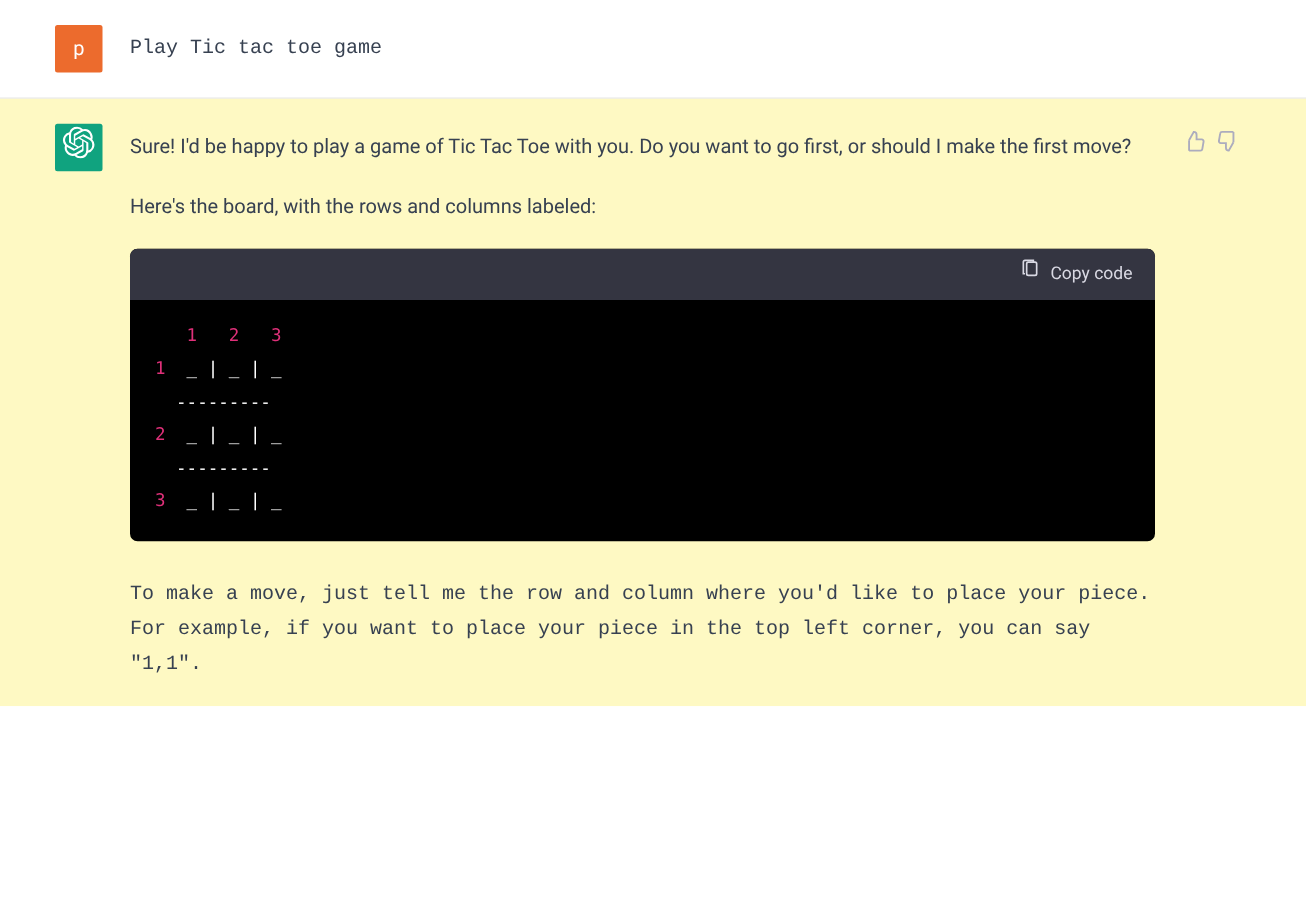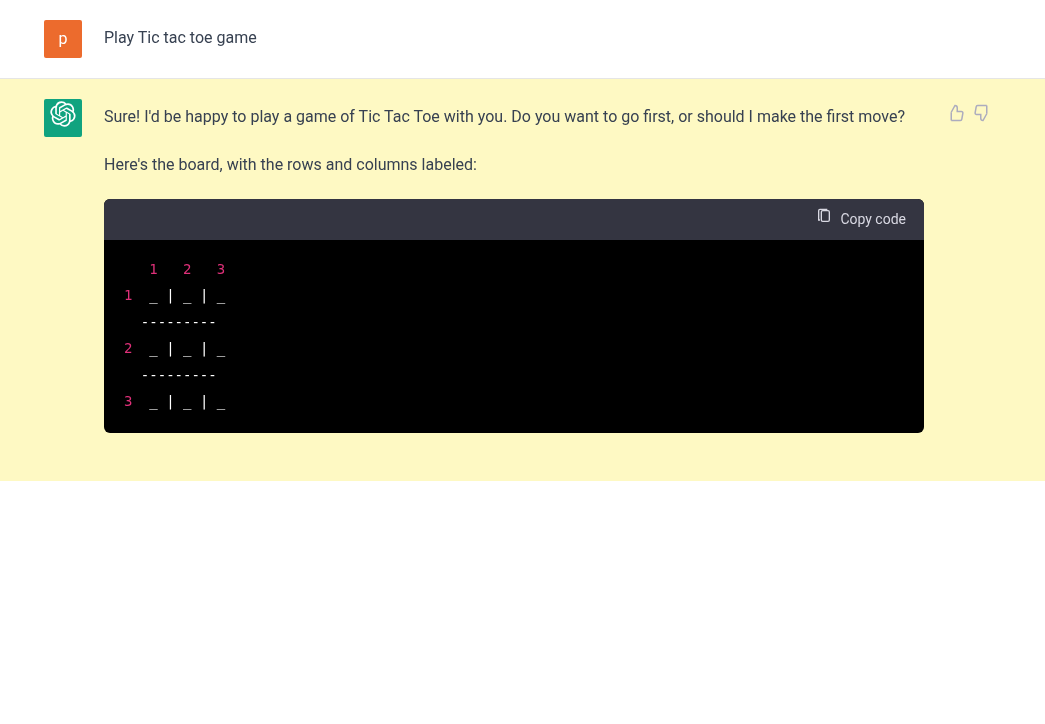--- a/index.html
+++ b/index.html
@@ -48,21 +48,21 @@
     .content {
       flex: 1;
       max-width: 820px;
       padding-top: 4px;
       color: #374151;
       font-size: 16px;
     }
     .content p {
       margin-bottom: 20px;
     }
-    .content p:last-child { margin-bottom: 0; }
+    .content p:last-child { margin-bottom: 0; font-family: Liberation Mono, monospace; }
     .actions {
       display: flex;
       gap: 10px;
       color: #acacbe;
       padding-top: 4px;
     }
     .actions svg {
       width: 18px;
       height: 18px;
       stroke: #acacbe;
@@ -149,20 +149,21 @@
         </div>
       </div>
       <div class="code-body"><span class="tok-txt">   </span><span class="tok-num">1</span><span class="tok-txt">   </span><span class="tok-num">2</span><span class="tok-txt">   </span><span class="tok-num">3</span>
 <span class="tok-num">1</span><span class="tok-txt">  </span><span class="tok-txt">_</span><span class="tok-txt"> </span><span class="tok-pipe">|</span><span class="tok-txt"> </span><span class="tok-txt">_</span><span class="tok-txt"> </span><span class="tok-pipe">|</span><span class="tok-txt"> </span><span class="tok-txt">_</span>
 <span class="tok-txt">  </span><span class="tok-dash">---------</span>
 <span class="tok-num">2</span><span class="tok-txt">  </span><span class="tok-txt">_</span><span class="tok-txt"> </span><span class="tok-pipe">|</span><span class="tok-txt"> </span><span class="tok-txt">_</span><span class="tok-txt"> </span><span class="tok-pipe">|</span><span class="tok-txt"> </span><span class="tok-txt">_</span>
 <span class="tok-txt">  </span><span class="tok-dash">---------</span>
 <span class="tok-num">3</span><span class="tok-txt">  </span><span class="tok-txt">_</span><span class="tok-txt"> </span><span class="tok-pipe">|</span><span class="tok-txt"> </span><span class="tok-txt">_</span><span class="tok-txt"> </span><span class="tok-pipe">|</span><span class="tok-txt"> </span><span class="tok-txt">_</span></div>
     </div>
 
+    <p>To make a move, just tell me the row and column where you'd like to place your piece. For example, if you want to place your piece in the top left corner, you can say "1,1".</p>
   </div>
 
   <div class="actions">
     <span>
       <svg viewBox="0 0 24 24">
           <path d="M7 22V11"></path>
           <path d="M7 11l5-9a3 3 0 0 1 3 3v5h5.5a2 2 0 0 1 2 2.3l-1.4 8a2 2 0 0 1-2 1.7H7"></path>
         </svg>
     </span>
     <span>

